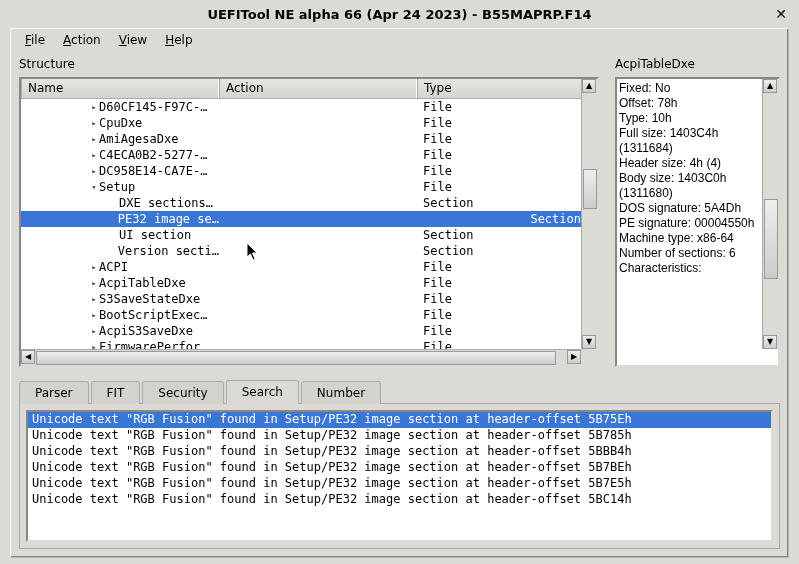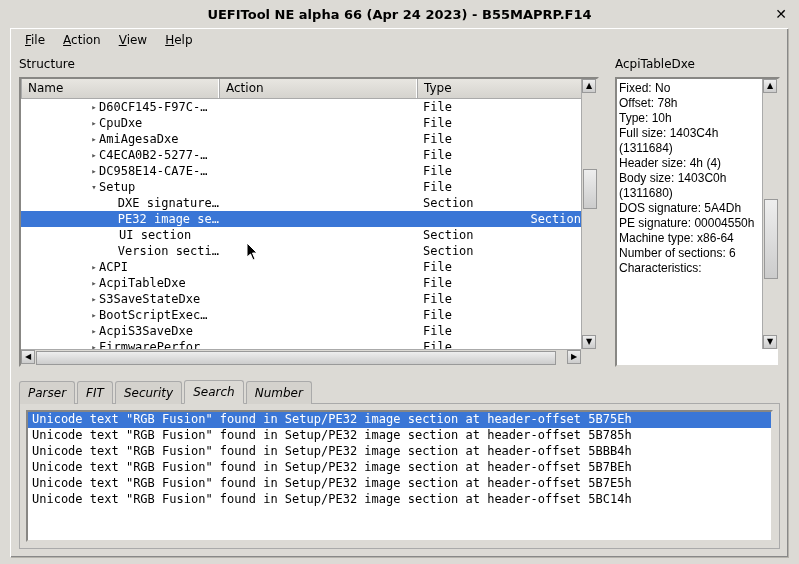--- a/index.html
+++ b/index.html
@@ -168,30 +168,29 @@
     line-height:15px;
     white-space: pre-wrap;
     word-break: break-word;
   }
   .tabs {
     display:flex;
     height:26px;
     align-items:flex-end;
   }
   .tab {
-    padding:4px 8px;
+    padding:4px 15px;
     background:#d4d2cd;
     border:1px solid #aaa;
     border-bottom:none;
     margin-right:2px;
     border-top-left-radius:3px;
     border-top-right-radius:3px;
     position:relative;
     top:1px;
-    font-style:italic;
   }
   .tab.active {
     background:#dcdad5;
     border-bottom:1px solid #dcdad5;
     z-index:2;
   }
   .tab-content {
     border:1px solid #aaa;
     background:#dcdad5;
     height: calc(100% - 26px);
@@ -295,21 +294,21 @@
                 <span class="arrow">▾</span>
                 <span>Setup</span>
               </div>
               <div class="raction"></div>
               <div class="rtype">File</div>
             </div>
             <div class="tree-row">
               <div class="rname">
                 <span class="indent" style="width: 84px;"></span>
                 <span class="arrow"></span>
-                <span>DXE signature…</span>
+                <span>DXE sections…</span>
               </div>
               <div class="raction"></div>
               <div class="rtype">Section</div>
             </div>
             <div class="tree-row selected">
               <div class="rname">
                 <span class="indent" style="width: 84px;"></span>
                 <span class="arrow"></span>
                 <span>PE32 image se…</span>
               </div>

